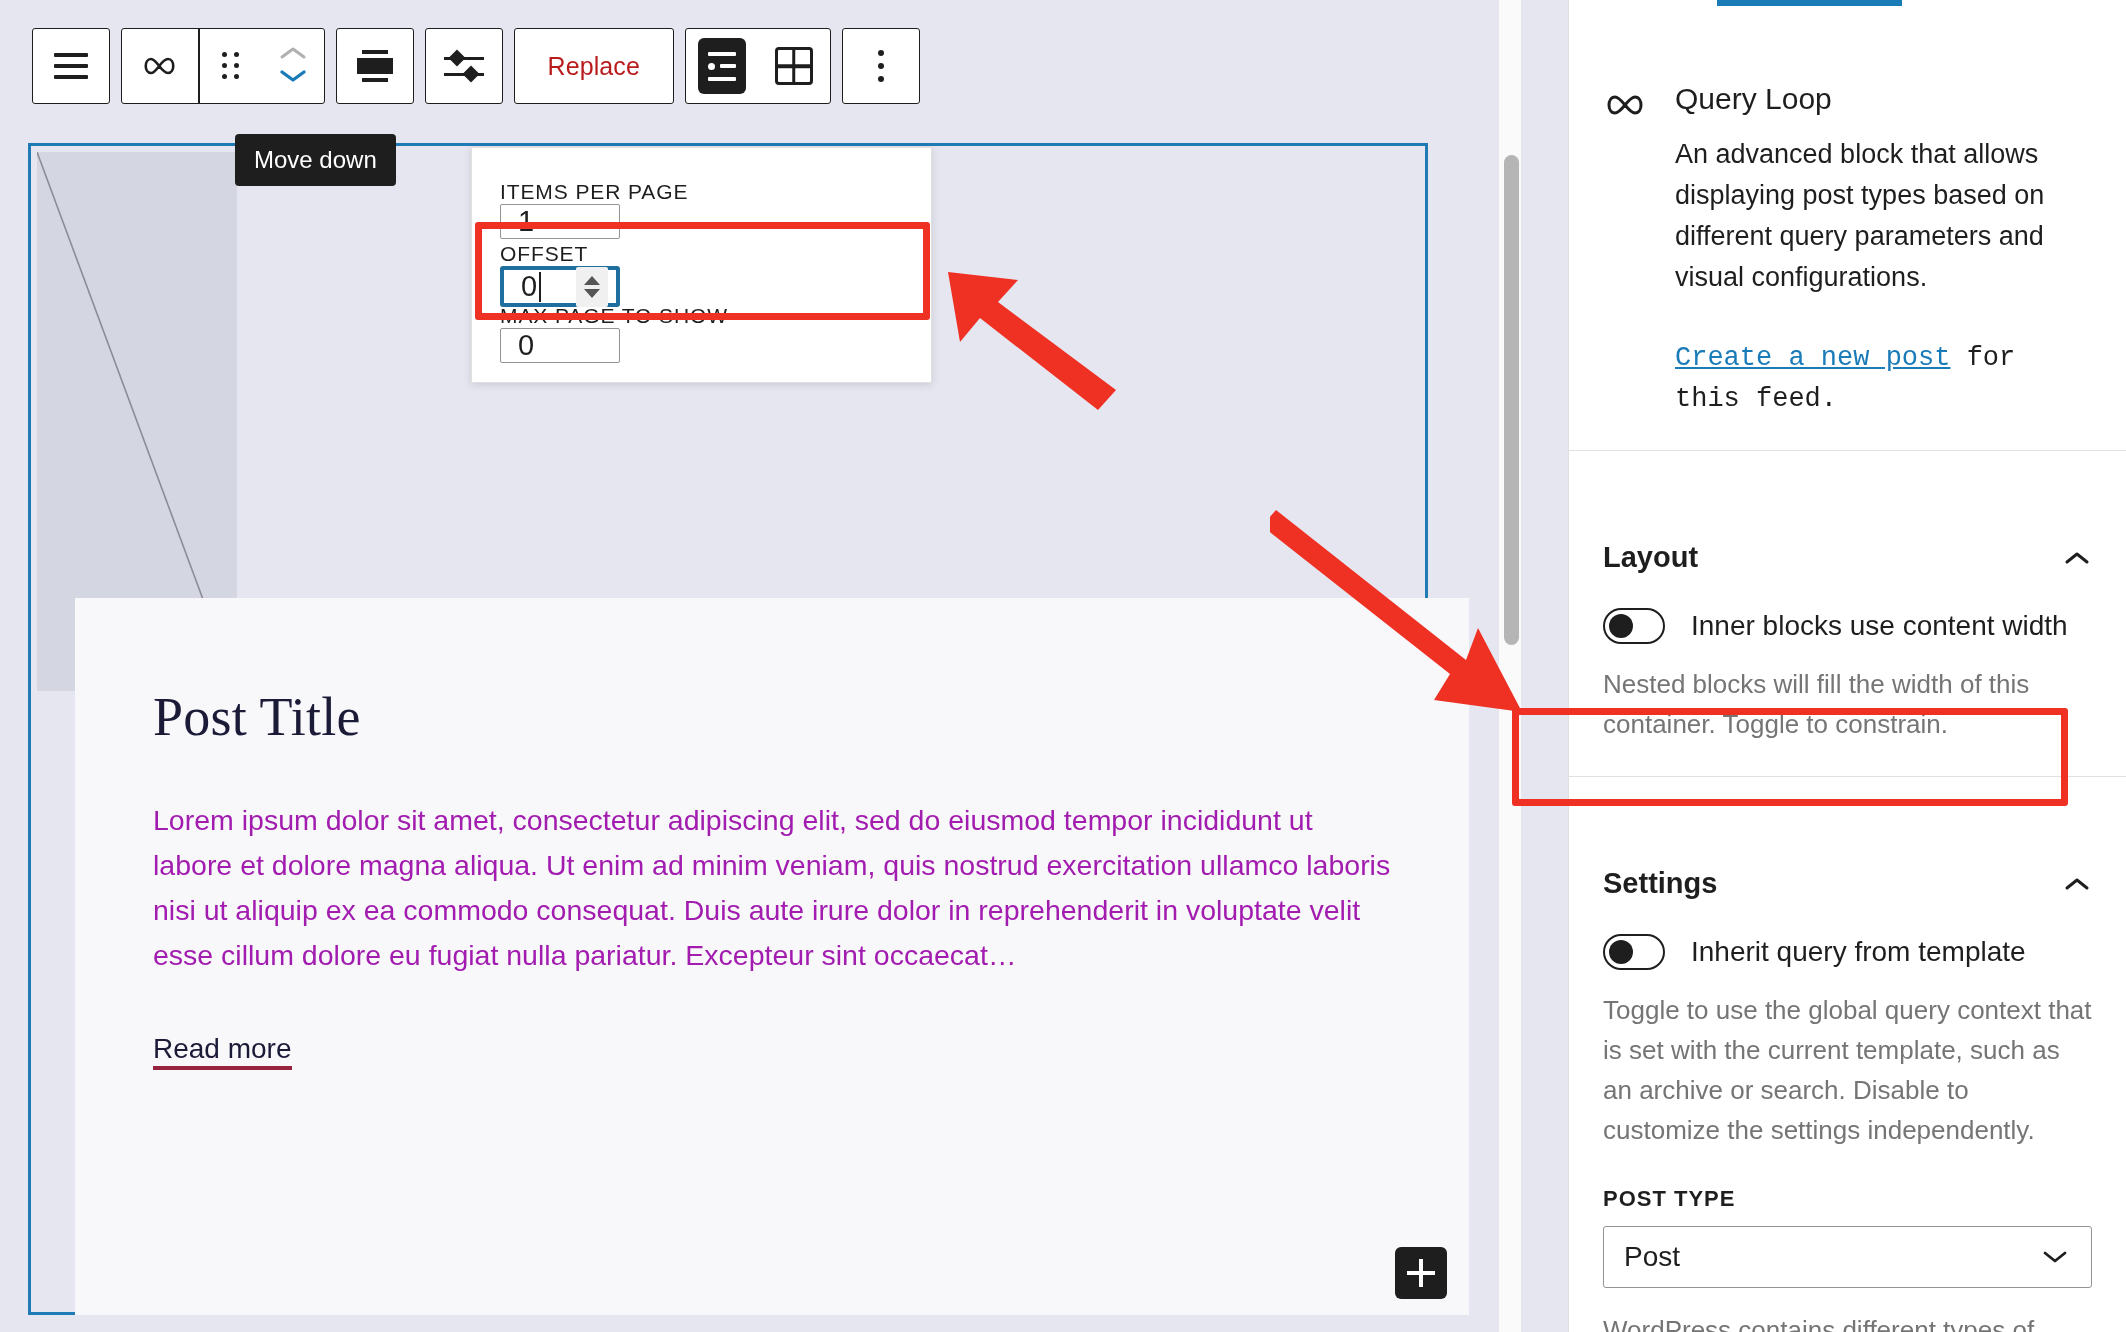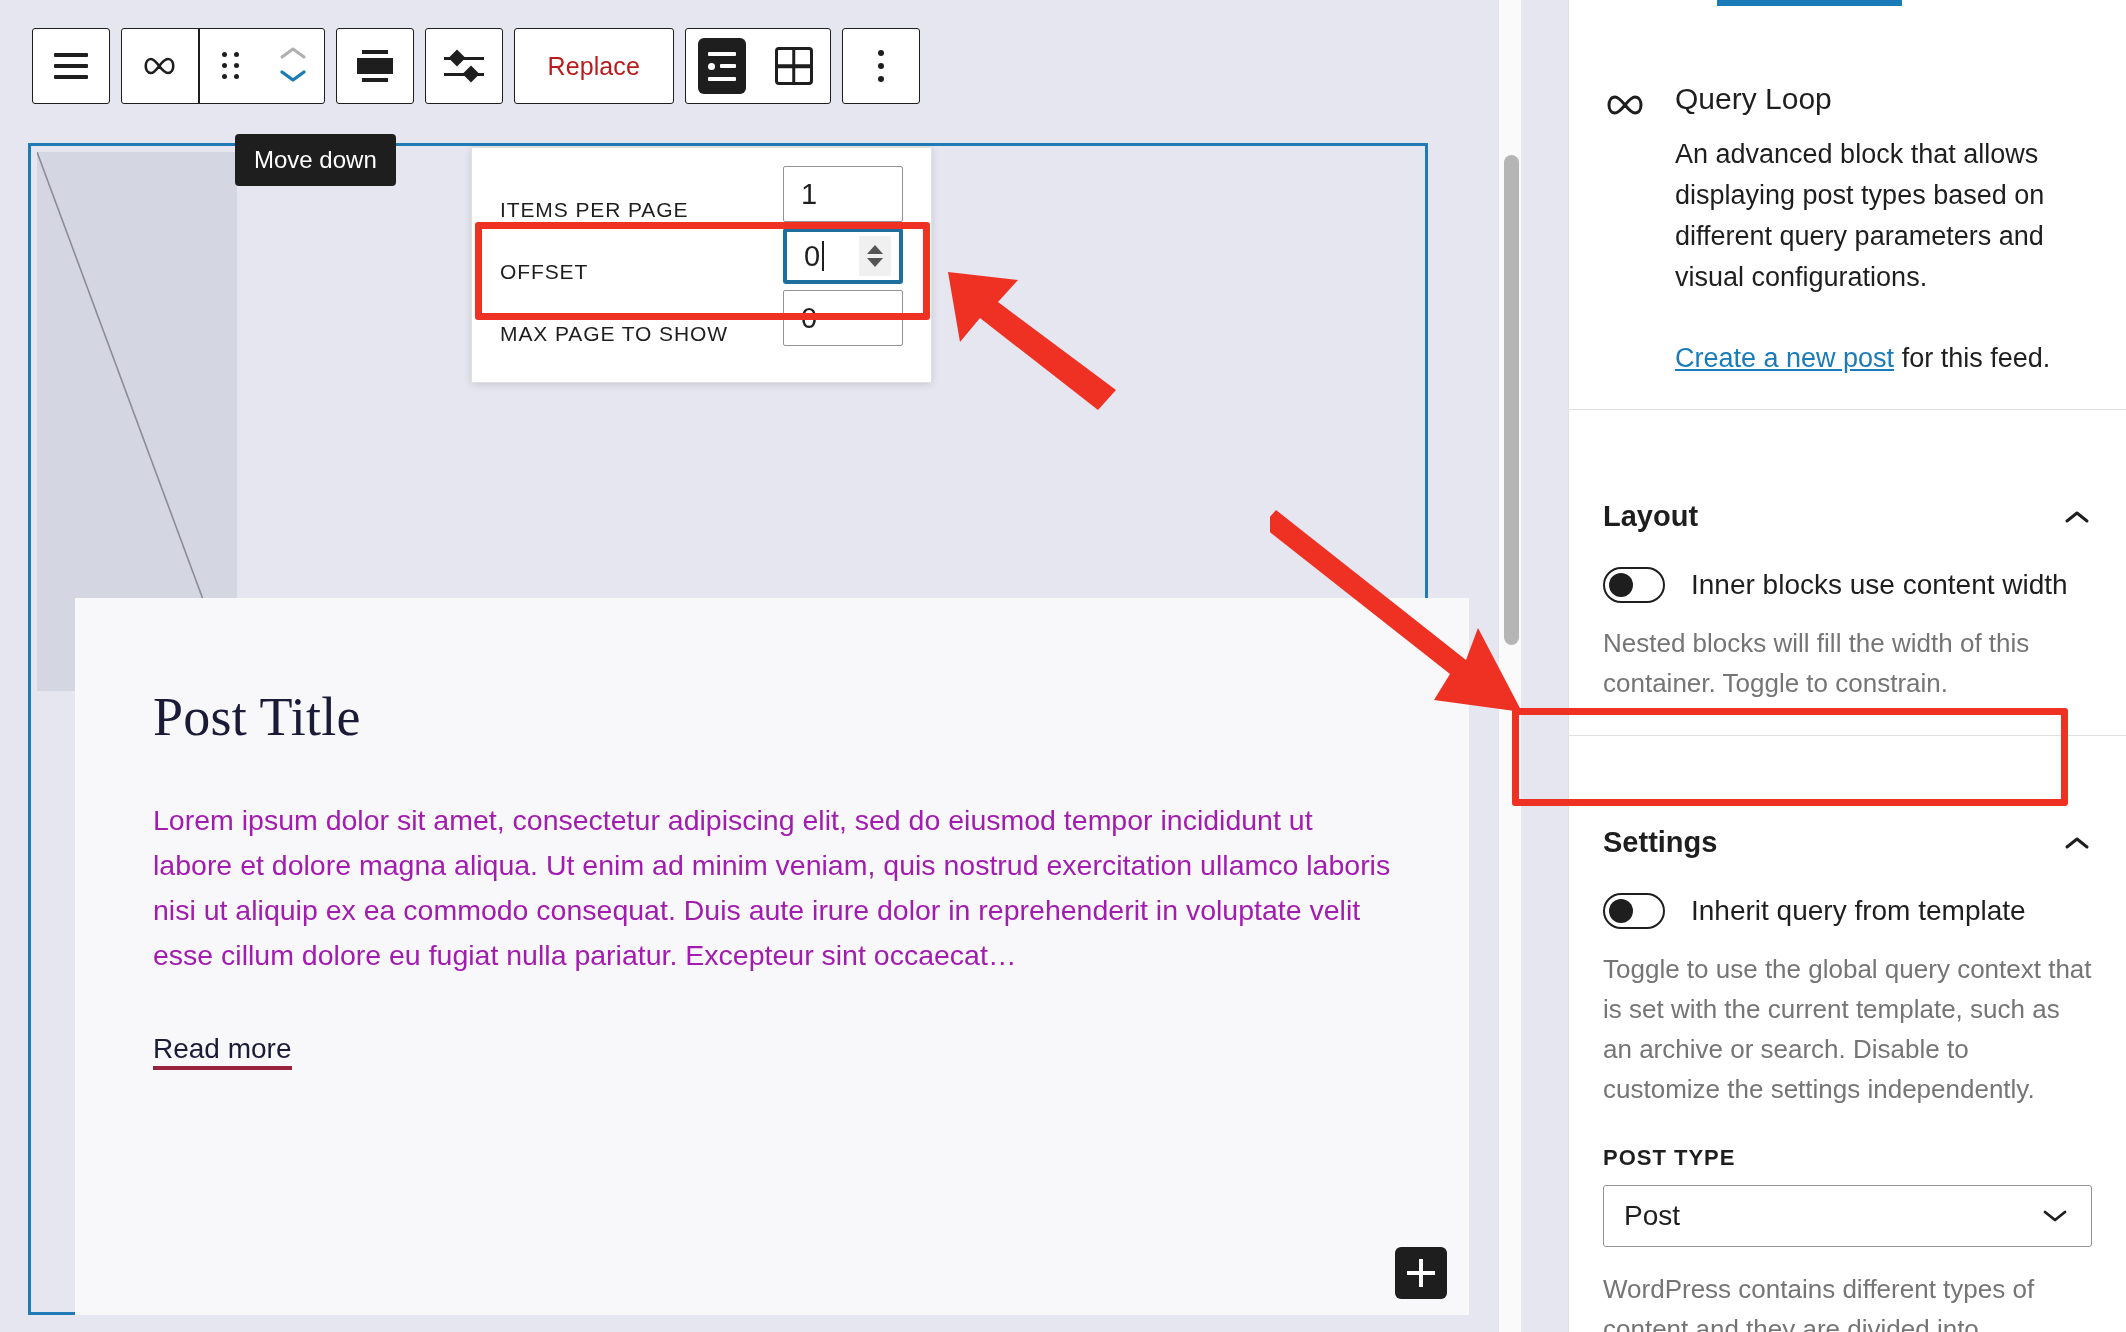--- a/index.html
+++ b/index.html
@@ -140,22 +140,22 @@
 
   
   .popover {
     position: absolute; left: 471px; top: 147px; width: 461px;
     background: #fff; border: 1px solid #e0e0e0;
     box-shadow: 0 2px 8px rgba(0,0,0,.12);
     z-index: 50;
     padding: 22px 0 26px 0;
   }
   .field-row {
-    display: flex; align-items: flex-end; justify-content: space-between;
-    padding: 10px 28px; height: 62px;
+    display: flex; align-items: flex-start; justify-content: space-between;
+    padding: 10px 28px; height: 62px; flex-direction: column;
   }
   .field-label {
     font-size: 21px; color: #1e1e1e; letter-spacing: .9px; font-weight: 400;
   }
   .num-input {
     width: 120px; height: 56px; border: 1px solid #949494; border-radius: 2px;
     background: #fff; font-size: 29px; color: #1e1e1e;
     padding-left: 17px; font-family: "Liberation Sans", sans-serif;
     display: flex; align-items: center; position: relative;
   }
@@ -192,21 +192,21 @@
     overflow: hidden;
   }
   .tab-indicator {
     position: absolute; left: 148px; top: 0; width: 185px; height: 6px; background: #1a7bb9;
   }
   .sb-section { padding: 28px 34px 0 34px; border-bottom: 1px solid #e0e0e0; margin-top: 32px; }
   .sb-block-head { display: flex; align-items: flex-start; gap: 28px; padding-top: 22px; }
   .ic-loop-sb { width: 44px; height: 34px; flex: none; margin-top: 6px; }
   .sb-block-title { font-size: 30px; color: #1e1e1e; margin-bottom: 18px; }
   .sb-block-desc { font-size: 27px; line-height: 41px; color: #1e1e1e; }
-  .sb-block-link-row { font-size: 27px; line-height: 41px; color: #1e1e1e; margin-top: 40px; padding-bottom: 30px; }
+  .sb-block-link-row { font-size: 27px; line-height: 41px; color: #1e1e1e; margin-top: 40px; padding-bottom: 30px; font-family: Liberation Mono, monospace; }
   .sb-link { color: #1a7bb9; text-decoration: underline; cursor: pointer; }
 
   .panel-header {
     display: flex; align-items: center; justify-content: space-between;
     padding: 30px 0 28px 0; cursor: pointer;
   }
   .panel-title { font-size: 29px; font-weight: bold; color: #1e1e1e; }
   .chev-up { width: 30px; height: 18px; }
 
   .toggle-row { display: flex; align-items: center; gap: 26px; padding: 6px 0 20px 0; }

